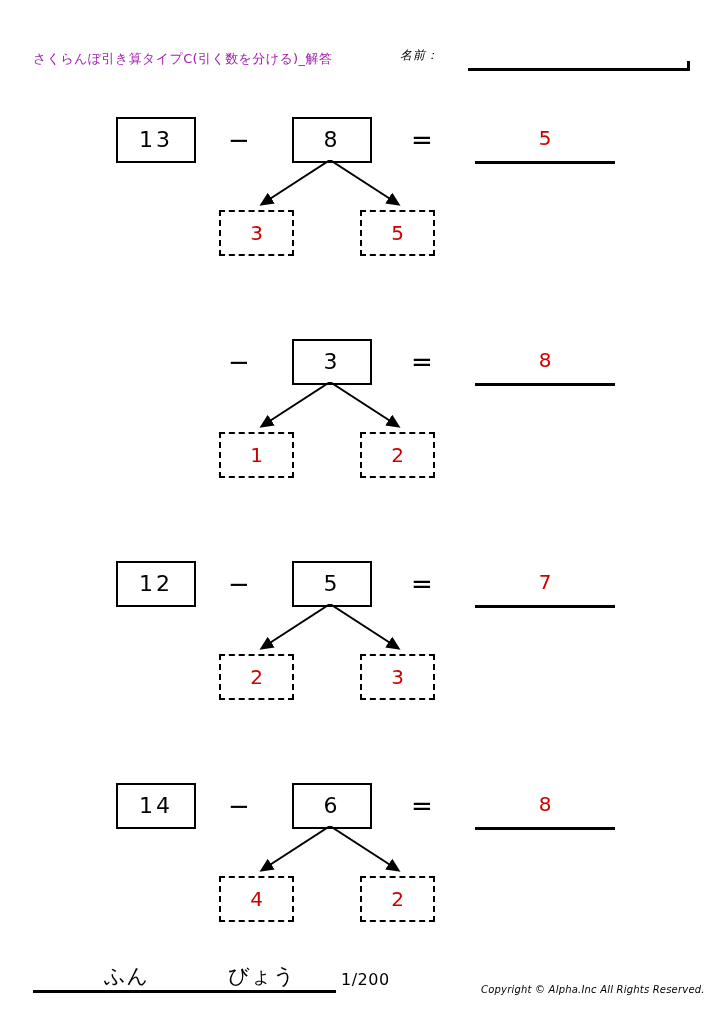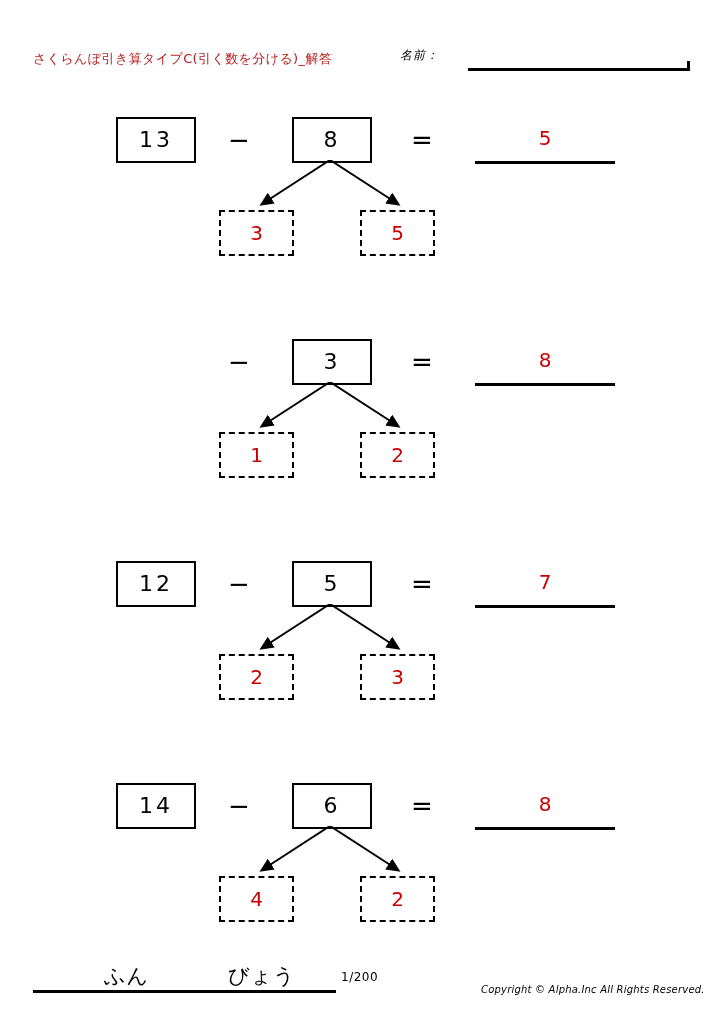--- a/index.html
+++ b/index.html
@@ -26,21 +26,21 @@
 
   
   .worksheet-title {
     position: absolute;
     left: 33px;
     top: 50px;
     font-family: "DejaVu Sans", sans-serif;
     font-size: 13px;
     letter-spacing: 0.4px;
     white-space: nowrap;
-    color: #b91c1c;
+    color: #a21caf;
   }
   .name-area {
     position: absolute;
     left: 400px;
     top: 44px;
     width: 290px;
     height: 34px;
   }
   .name-label {
     position: absolute;
@@ -203,21 +203,21 @@
     top: 962px;
     font-family: "DejaVu Sans", sans-serif;
     font-size: 21px;
     letter-spacing: 1px;
   }
   .page-number {
     position: absolute;
     left: 341px;
     top: 970px;
     font-family: "DejaVu Sans", sans-serif;
-    font-size: 12px;
+    font-size: 16px;
     letter-spacing: 0.5px;
   }
   .copyright {
     position: absolute;
     left: 481px;
     top: 984px;
     font-family: "DejaVu Sans", sans-serif;
     font-size: 10px;
     letter-spacing: 0.2px;
     white-space: nowrap;

